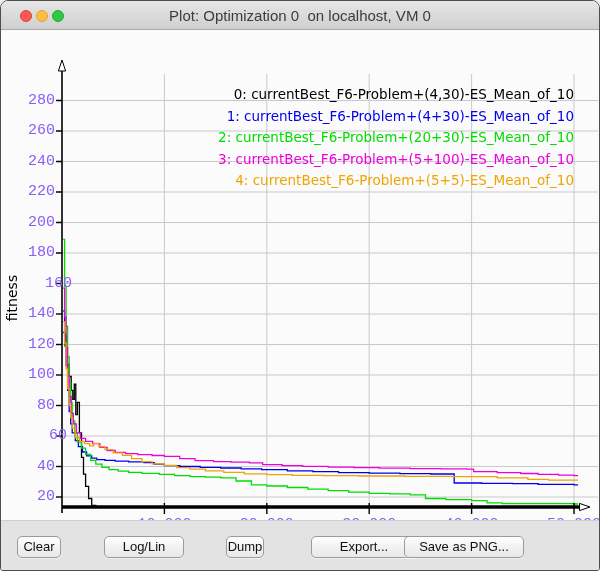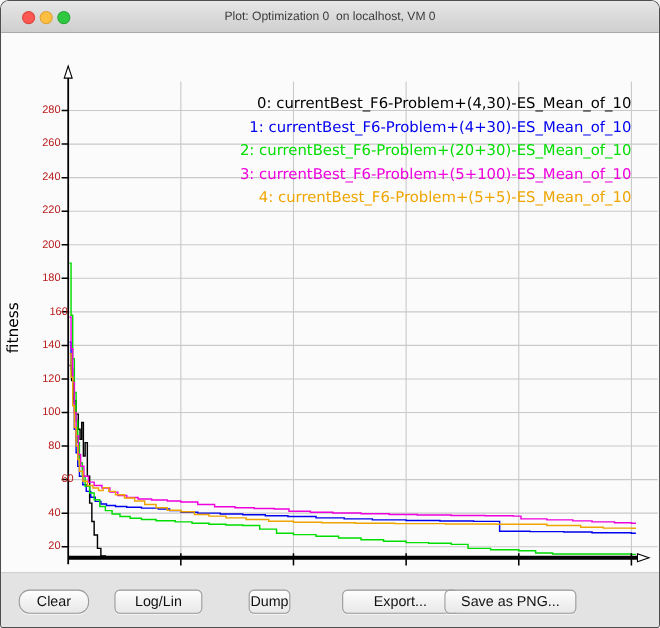--- a/index.html
+++ b/index.html
@@ -9,34 +9,34 @@
     border:1px solid #4e4e4e;border-radius:8px 8px 3px 3px;overflow:hidden;
     font-family:"Liberation Sans",sans-serif;background:#fbfbfb;
   }
   .titlebar{
     position:relative;height:29px;
     background:linear-gradient(#e6e6e6,#cfcfcf);
     border-bottom:1px solid #a9a9a9;
   }
   .title{
     position:absolute;left:0;right:0;top:0;height:29px;
-    line-height:29px;text-align:center;font-size:11px;color:#3c3c3c;
+    line-height:29px;text-align:center;font-size:15px;color:#3c3c3c;
     white-space:pre;
   }
   .tl{position:absolute;top:9px;width:12px;height:12px;border-radius:50%;}
   .tl.close{left:19px;background:#fb5753;border:1px solid #dd453f;}
   .tl.min{left:35px;background:#fdbe41;border:1px solid #dfa335;}
   .tl.max{left:51px;background:#2ec93f;border:1px solid #27a939;}
   .plot-panel{
     position:relative;width:600px;height:490px;background:#fbfbfb;
   }
   .plot-panel svg{position:absolute;left:0;top:0;}
   .tick-label{
-    position:absolute;font-family:Liberation Sans, sans-serif;
-    font-size:10px;color:#b91c1c;line-height:18px;
+    position:absolute;font-family:Liberation Mono, monospace;
+    font-size:15px;color:#8b5cf6;line-height:18px;
   }
   .ytick{width:54px;text-align:right;}
   .xtick{width:80px;text-align:center;}
   .axis-title{
     position:absolute;font-family:"DejaVu Sans",sans-serif;
     font-size:14px;color:#000;white-space:nowrap;
   }
   #ylabel{left:11px;top:268px;transform:translate(-50%,-50%) rotate(-90deg);}
   #xlabel{left:320px;top:496px;transform:translateX(-50%);}
   .legend{
@@ -148,20 +148,20 @@
     <div class="legend" id="legend">
         <div style="color: rgb(0, 0, 0);">0: currentBest_F6-Problem+(4,30)-ES_Mean_of_10</div>
         <div style="color: rgb(0, 0, 238);">1: currentBest_F6-Problem+(4+30)-ES_Mean_of_10</div>
         <div style="color: rgb(0, 221, 0);">2: currentBest_F6-Problem+(20+30)-ES_Mean_of_10</div>
         <div style="color: rgb(238, 0, 221);">3: currentBest_F6-Problem+(5+100)-ES_Mean_of_10</div>
         <div style="color: rgb(238, 165, 0);">4: currentBest_F6-Problem+(5+5)-ES_Mean_of_10</div>
       </div>
   </div>
 
   <div class="button-bar">
-    <button class="mac-btn" style="left:16px;width:64px;border-radius:10px;">Clear</button>
+    <button class="mac-btn" style="left:16px;width:44px;">Clear</button>
     <button class="mac-btn" style="left:103px;width:80px;">Log/Lin</button>
     <button class="mac-btn" style="left:205px;width:38px;margin-left:20px;">Dump</button>
     <button class="mac-btn" style="left:310px;width:106px;">Export...</button>
     <button class="mac-btn" style="left:403px;width:120px;">Save as PNG...</button>
   </div>
 
 </div>
 
 </body></html>

